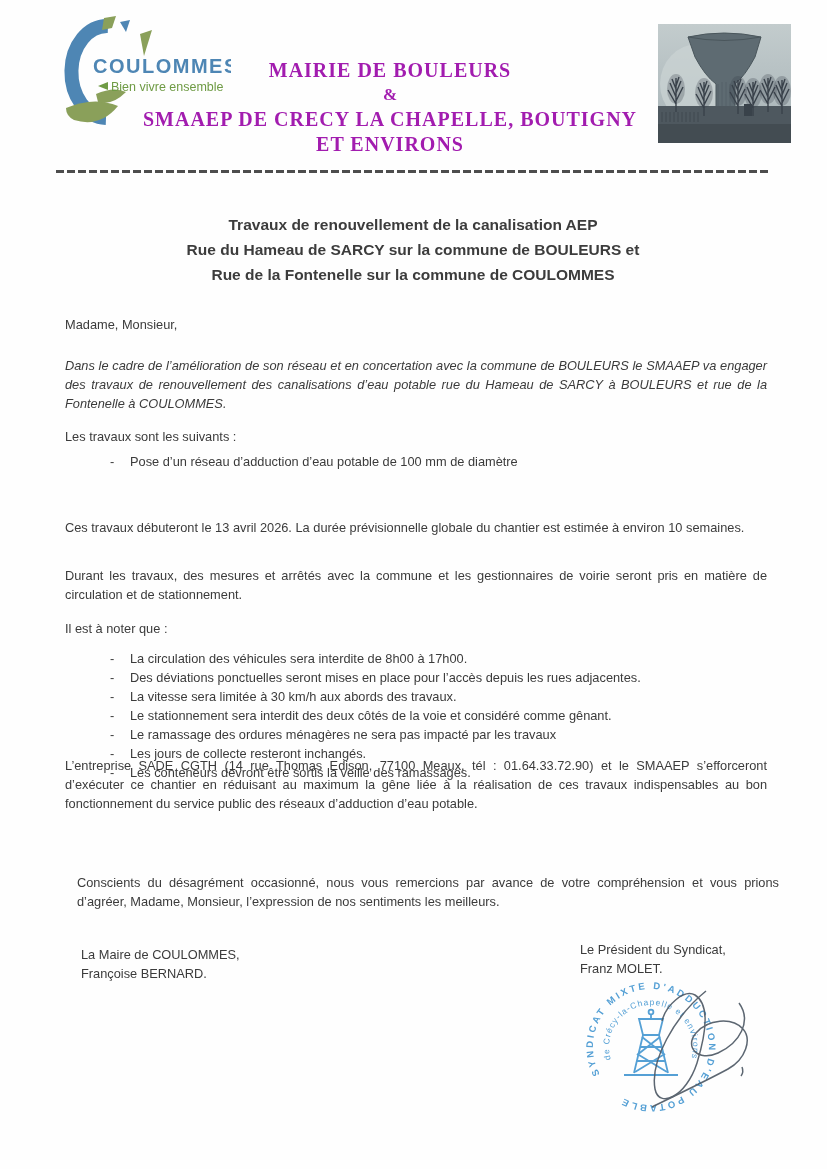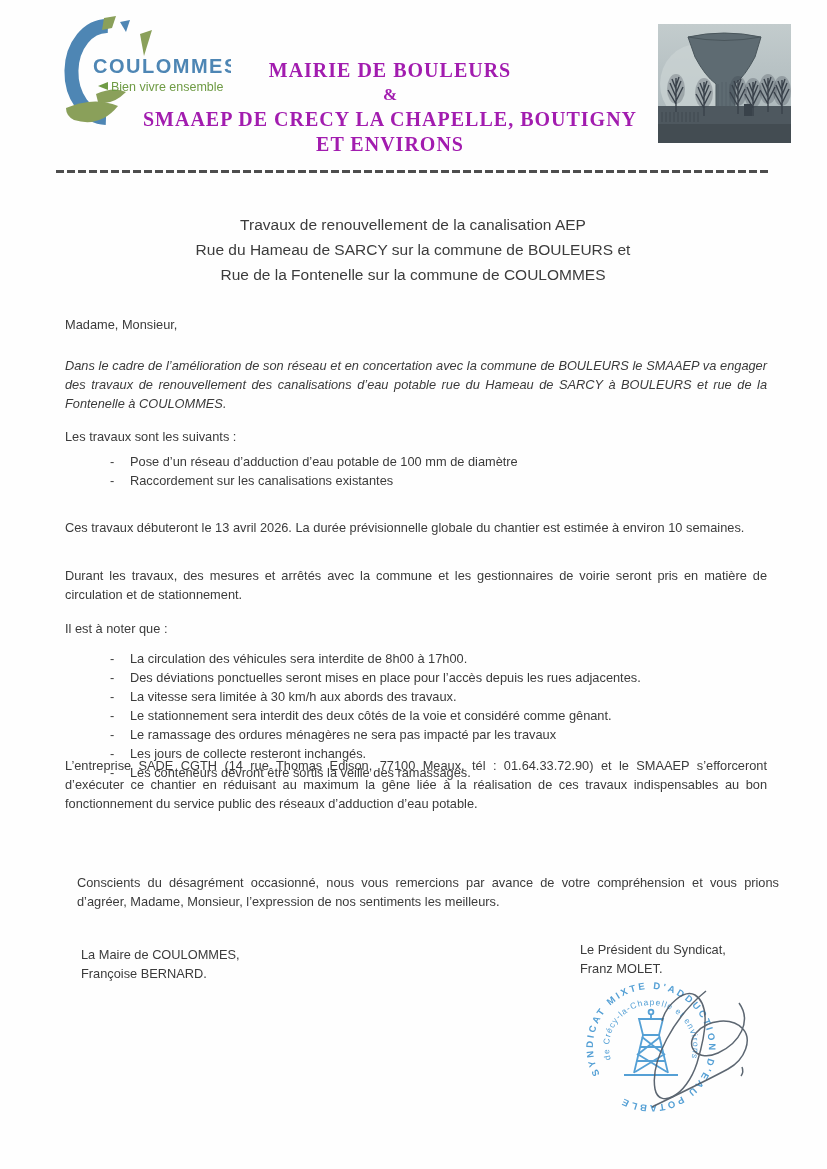--- a/index.html
+++ b/index.html
@@ -21,21 +21,21 @@
   .hdr .h-line3{font-size:20px;line-height:26px;letter-spacing:1px;}
   .hdr .h-line4{font-size:20px;line-height:25px;letter-spacing:1px;}
   
   .divider{
     left:56px;top:170px;width:712px;height:3px;
     background:repeating-linear-gradient(90deg,#4d4d4d 0 8px,transparent 8px 11px);
   }
   
   .subject{
     left:63px;top:212px;width:700px;text-align:center;
-    font-weight:400;font-size:15.5px;line-height:25px;color:#3c3c3c;
+    font-weight:700;font-size:15.5px;line-height:25px;color:#3c3c3c;
   }
   
   .para{left:65px;width:702px;font-size:12.8px;line-height:19px;text-align:justify;}
   .line{left:65px;width:702px;font-size:12.8px;line-height:19px;}
   .dashlist{left:65px;width:702px;font-size:12.8px;}
   .dashlist .item{position:relative;padding-left:65px;line-height:19px;}
   .dashlist .item::before{
     content:"-";position:absolute;left:45px;top:0;
   }
   .sig{font-size:12.8px;line-height:18.5px;}
@@ -115,21 +115,20 @@
   </div>
 
   <div class="abs line" style="top:315px;">Madame, Monsieur,</div>
 
   <div class="abs para" style="top:356px;font-style:italic;">Dans le cadre de l’amélioration de son réseau et en concertation avec la commune de BOULEURS le SMAAEP va engager des travaux de renouvellement des canalisations d’eau potable rue du Hameau de SARCY à BOULEURS et rue de la Fontenelle à COULOMMES.</div>
 
   <div class="abs line" style="top:427px;">Les travaux sont les suivants :</div>
 
   <div class="abs dashlist" style="top:452px;">
     <div class="item">Pose d’un réseau d’adduction d’eau potable de 100 mm de diamètre</div>
-    <div class="item">Raccordement sur les canalisations existantes</div>
   </div>
 
   <div class="abs para" style="top:518px;">Ces travaux débuteront le 13 avril 2026. La durée prévisionnelle globale du chantier est estimée à environ 10 semaines.</div>
 
   <div class="abs para" style="top:566px;">Durant les travaux, des mesures et arrêtés avec la commune et les gestionnaires de voirie seront pris en matière de circulation et de stationnement.</div>
 
   <div class="abs line" style="top:619px;">Il est à noter que :</div>
 
   <div class="abs dashlist" style="top:649px;">
     <div class="item">La circulation des véhicules sera interdite de 8h00 à 17h00.</div>

